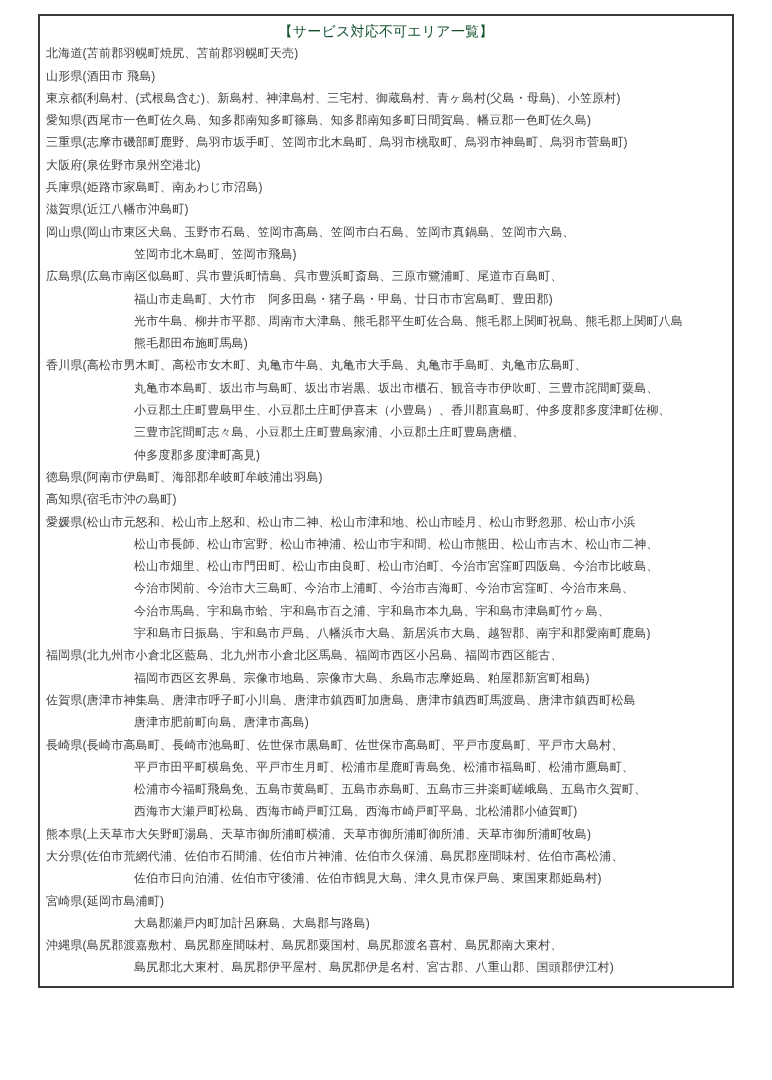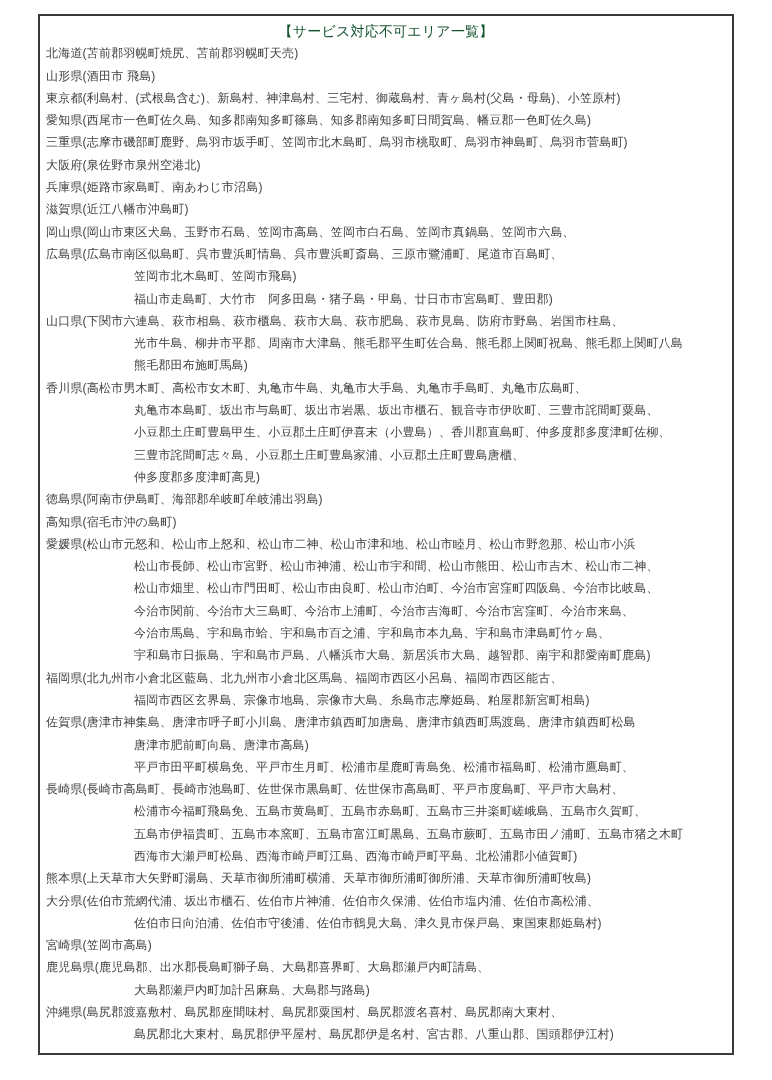--- a/index.html
+++ b/index.html
@@ -53,51 +53,48 @@
     <div>
         <div class="line">北海道(苫前郡羽幌町焼尻、苫前郡羽幌町天売)</div>
         <div class="line">山形県(酒田市 飛島)</div>
         <div class="line">東京都(利島村、(式根島含む)、新島村、神津島村、三宅村、御蔵島村、青ヶ島村(父島・母島)、小笠原村)</div>
         <div class="line">愛知県(西尾市一色町佐久島、知多郡南知多町篠島、知多郡南知多町日間賀島、幡豆郡一色町佐久島)</div>
         <div class="line">三重県(志摩市磯部町鹿野、鳥羽市坂手町、笠岡市北木島町、鳥羽市桃取町、鳥羽市神島町、鳥羽市菅島町)</div>
         <div class="line">大阪府(泉佐野市泉州空港北)</div>
         <div class="line">兵庫県(姫路市家島町、南あわじ市沼島)</div>
         <div class="line">滋賀県(近江八幡市沖島町)</div>
         <div class="line">岡山県(岡山市東区犬島、玉野市石島、笠岡市高島、笠岡市白石島、笠岡市真鍋島、笠岡市六島、</div>
+        <div class="line indent">笠岡市北木島町、笠岡市飛島)</div>
         <div class="line">広島県(広島市南区似島町、呉市豊浜町情島、呉市豊浜町斎島、三原市鷺浦町、尾道市百島町、</div>
-        <div class="line indent">笠岡市北木島町、笠岡市飛島)</div>
         <div class="line indent">福山市走島町、大竹市　阿多田島・猪子島・甲島、廿日市市宮島町、豊田郡)</div>
-        <div class="line">山口県(下関市六連島、萩市相島、萩市櫃島、萩市大島、萩市肥島、萩市見島、防府市野島、岩国市柱島、</div>
         <div class="line indent">光市牛島、柳井市平郡、周南市大津島、熊毛郡平生町佐合島、熊毛郡上関町祝島、熊毛郡上関町八島</div>
         <div class="line indent">熊毛郡田布施町馬島)</div>
         <div class="line">香川県(高松市男木町、高松市女木町、丸亀市牛島、丸亀市大手島、丸亀市手島町、丸亀市広島町、</div>
         <div class="line indent">丸亀市本島町、坂出市与島町、坂出市岩黒、坂出市櫃石、観音寺市伊吹町、三豊市詫間町粟島、</div>
         <div class="line indent">小豆郡土庄町豊島甲生、小豆郡土庄町伊喜末（小豊島）、香川郡直島町、仲多度郡多度津町佐柳、</div>
         <div class="line indent">三豊市詫間町志々島、小豆郡土庄町豊島家浦、小豆郡土庄町豊島唐櫃、</div>
         <div class="line indent">仲多度郡多度津町高見)</div>
         <div class="line">徳島県(阿南市伊島町、海部郡牟岐町牟岐浦出羽島)</div>
         <div class="line">高知県(宿毛市沖の島町)</div>
         <div class="line">愛媛県(松山市元怒和、松山市上怒和、松山市二神、松山市津和地、松山市睦月、松山市野忽那、松山市小浜</div>
         <div class="line indent">松山市長師、松山市宮野、松山市神浦、松山市宇和間、松山市熊田、松山市吉木、松山市二神、</div>
         <div class="line indent">松山市畑里、松山市門田町、松山市由良町、松山市泊町、今治市宮窪町四阪島、今治市比岐島、</div>
         <div class="line indent">今治市関前、今治市大三島町、今治市上浦町、今治市吉海町、今治市宮窪町、今治市来島、</div>
         <div class="line indent">今治市馬島、宇和島市蛤、宇和島市百之浦、宇和島市本九島、宇和島市津島町竹ヶ島、</div>
         <div class="line indent">宇和島市日振島、宇和島市戸島、八幡浜市大島、新居浜市大島、越智郡、南宇和郡愛南町鹿島)</div>
         <div class="line">福岡県(北九州市小倉北区藍島、北九州市小倉北区馬島、福岡市西区小呂島、福岡市西区能古、</div>
         <div class="line indent">福岡市西区玄界島、宗像市地島、宗像市大島、糸島市志摩姫島、粕屋郡新宮町相島)</div>
         <div class="line">佐賀県(唐津市神集島、唐津市呼子町小川島、唐津市鎮西町加唐島、唐津市鎮西町馬渡島、唐津市鎮西町松島</div>
         <div class="line indent">唐津市肥前町向島、唐津市高島)</div>
+        <div class="line">長崎県(長崎市高島町、長崎市池島町、佐世保市黒島町、佐世保市高島町、平戸市度島町、平戸市大島村、</div>
         <div class="line indent">平戸市田平町横島免、平戸市生月町、松浦市星鹿町青島免、松浦市福島町、松浦市鷹島町、</div>
-        <div class="line">長崎県(長崎市高島町、長崎市池島町、佐世保市黒島町、佐世保市高島町、平戸市度島町、平戸市大島村、</div>
         <div class="line indent">松浦市今福町飛島免、五島市黄島町、五島市赤島町、五島市三井楽町嵯峨島、五島市久賀町、</div>
-        <div class="line indent">五島市伊福貴町、五島市本窯町、五島市富江町黒島、五島市蕨町、五島市田ノ浦町、五島市猪之木町</div>
         <div class="line indent">西海市大瀬戸町松島、西海市崎戸町江島、西海市崎戸町平島、北松浦郡小値賀町)</div>
         <div class="line">熊本県(上天草市大矢野町湯島、天草市御所浦町横浦、天草市御所浦町御所浦、天草市御所浦町牧島)</div>
-        <div class="line">大分県(佐伯市荒網代浦、坂出市櫃石、佐伯市片神浦、佐伯市久保浦、佐伯市塩内浦、佐伯市高松浦、</div>
+        <div class="line">大分県(佐伯市荒網代浦、佐伯市石間浦、佐伯市片神浦、佐伯市久保浦、島尻郡座間味村、佐伯市高松浦、</div>
         <div class="line indent">佐伯市日向泊浦、佐伯市守後浦、佐伯市鶴見大島、津久見市保戸島、東国東郡姫島村)</div>
-        <div class="line">宮崎県(笠岡市高島)</div>
-        <div class="line">鹿児島県(鹿児島郡、出水郡長島町獅子島、大島郡喜界町、大島郡瀬戸内町請島、</div>
+        <div class="line">宮崎県(延岡市島浦町)</div>
         <div class="line indent">大島郡瀬戸内町加計呂麻島、大島郡与路島)</div>
         <div class="line">沖縄県(島尻郡渡嘉敷村、島尻郡座間味村、島尻郡粟国村、島尻郡渡名喜村、島尻郡南大東村、</div>
         <div class="line indent">島尻郡北大東村、島尻郡伊平屋村、島尻郡伊是名村、宮古郡、八重山郡、国頭郡伊江村)</div>
       </div>
   </div>
 </div>
 
 </body></html>

